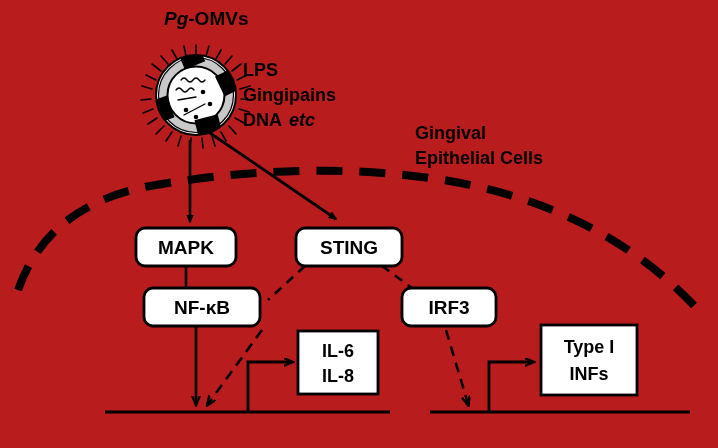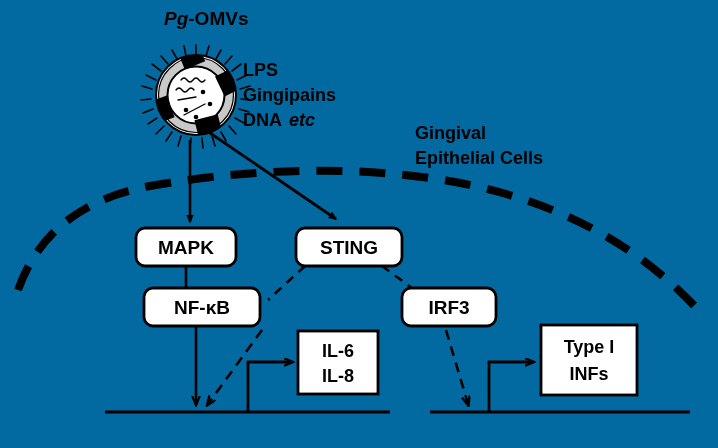--- a/index.html
+++ b/index.html
@@ -4,21 +4,21 @@
 <style>
   html, body {
     margin: 0;
     padding: 0;
     background: #ffffff;
   }
   #figure {
     position: relative;
     width: 718px;
     height: 448px;
-    background: #0369a1;
+    background: #b91c1c;
     font-family: "Liberation Sans", sans-serif;
     overflow: hidden;
   }
   svg { display: block; }
   .fig-text {
     font-family: "Liberation Sans", sans-serif;
     font-weight: bold;
     fill: #000000;
   }
   .italic { font-style: italic; }

